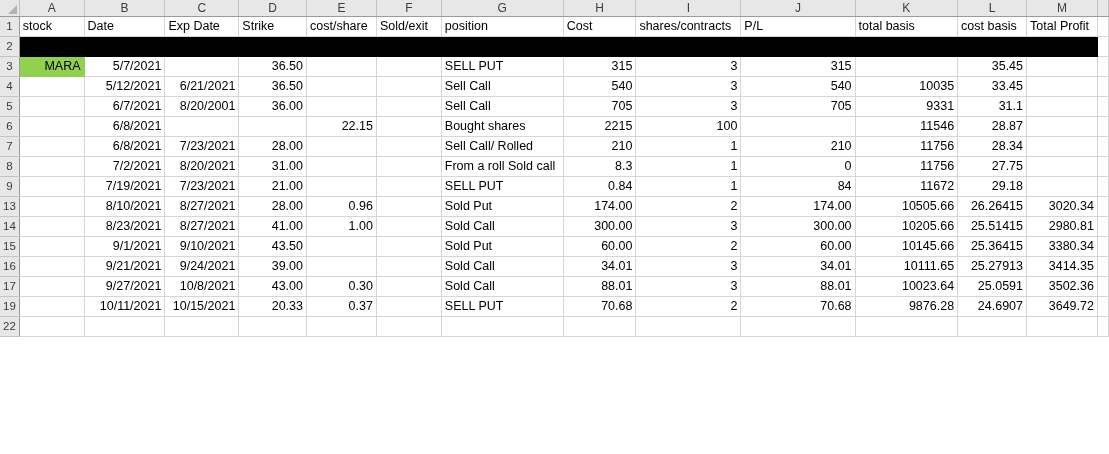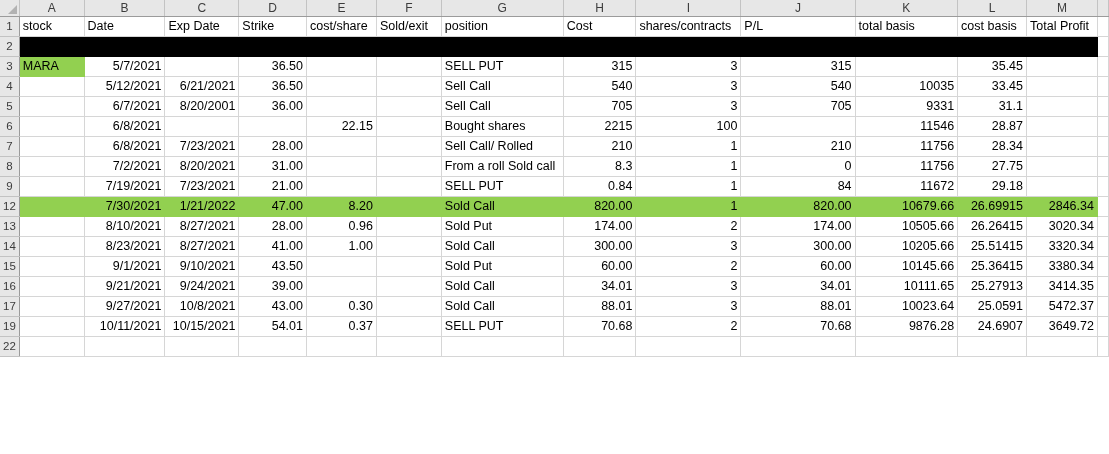--- a/index.html
+++ b/index.html
@@ -25,21 +25,21 @@
   }
   th.gutter{
     background:#e7e7e7;color:#3c3c3c;text-align:center;font-size:11.5px;
     border-right:1px solid #9b9b9b;border-bottom:1px solid #c3c3c3;
   }
   td{border-right:1px solid #d6d6d6;border-bottom:1px solid #d6d6d6;background:#fff;}
   td.al{text-align:left;}
   td.ar{text-align:right;}
   tr.row-black td:not(.sliver){background:var(--black-fill,#000);border-color:var(--black-fill,#000);}
   tr.row-green td:not(.sliver){background:var(--green,#92d050);border-color:var(--green,#92d050);}
-  td.fill-green{background:var(--green,#92d050);border-color:var(--green,#92d050);}
+  td.fill-green{background:var(--green,#92d050);border-color:var(--green,#92d050);text-align:right;}
   td.has-indicator::before{
     content:"";position:absolute;top:0;left:0;width:0;height:0;
     border-top:5px solid var(--indicator,#1e7b34);border-right:5px solid transparent;
   }
 </style>
 </head>
 <body>
 
 <div class="sheet">
   <table>
@@ -228,37 +228,20 @@
           <td class="ar"></td>
           <td class="al">SELL PUT</td>
           <td class="ar">0.84</td>
           <td class="ar">1</td>
           <td class="ar">84</td>
           <td class="ar">11672</td>
           <td class="ar">29.18</td>
           <td class="ar"></td>
           <td class="sliver al"></td>
         </tr>
-        <tr class="row-green">
-          <th class="gutter">12</th>
-          <td class="al"></td>
-          <td class="ar">7/30/2021</td>
-          <td class="ar">1/21/2022</td>
-          <td class="ar">47.00</td>
-          <td class="ar">8.20</td>
-          <td class="ar"></td>
-          <td class="al">Sold Call</td>
-          <td class="ar">820.00</td>
-          <td class="ar">1</td>
-          <td class="ar">820.00</td>
-          <td class="ar">10679.66</td>
-          <td class="ar">26.69915</td>
-          <td class="ar">2846.34</td>
-          <td class="sliver al"></td>
-        </tr>
         <tr>
           <th class="gutter">13</th>
           <td class="al"></td>
           <td class="ar">8/10/2021</td>
           <td class="ar">8/27/2021</td>
           <td class="ar">28.00</td>
           <td class="ar">0.96</td>
           <td class="ar"></td>
           <td class="al">Sold Put</td>
           <td class="ar">174.00</td>
@@ -276,21 +259,21 @@
           <td class="ar">8/27/2021</td>
           <td class="ar">41.00</td>
           <td class="ar">1.00</td>
           <td class="ar"></td>
           <td class="al">Sold Call</td>
           <td class="ar">300.00</td>
           <td class="ar">3</td>
           <td class="ar">300.00</td>
           <td class="ar">10205.66</td>
           <td class="ar">25.51415</td>
-          <td class="ar">3320.34</td>
+          <td class="ar">2980.81</td>
           <td class="sliver al"></td>
         </tr>
         <tr>
           <th class="gutter">15</th>
           <td class="al"></td>
           <td class="ar">9/1/2021</td>
           <td class="ar">9/10/2021</td>
           <td class="ar">43.50</td>
           <td class="ar"></td>
           <td class="ar"></td>
@@ -327,29 +310,29 @@
           <td class="ar">10/8/2021</td>
           <td class="ar">43.00</td>
           <td class="ar">0.30</td>
           <td class="ar"></td>
           <td class="al">Sold Call</td>
           <td class="ar">88.01</td>
           <td class="ar">3</td>
           <td class="ar">88.01</td>
           <td class="ar">10023.64</td>
           <td class="ar">25.0591</td>
-          <td class="ar">5472.37</td>
+          <td class="ar">3502.36</td>
           <td class="sliver al"></td>
         </tr>
         <tr>
           <th class="gutter">19</th>
           <td class="al"></td>
           <td class="ar">10/11/2021</td>
           <td class="ar">10/15/2021</td>
-          <td class="ar">54.01</td>
+          <td class="ar">20.33</td>
           <td class="ar">0.37</td>
           <td class="ar"></td>
           <td class="al">SELL PUT</td>
           <td class="ar">70.68</td>
           <td class="ar">2</td>
           <td class="ar">70.68</td>
           <td class="ar">9876.28</td>
           <td class="ar">24.6907</td>
           <td class="ar">3649.72</td>
           <td class="sliver al"></td>

